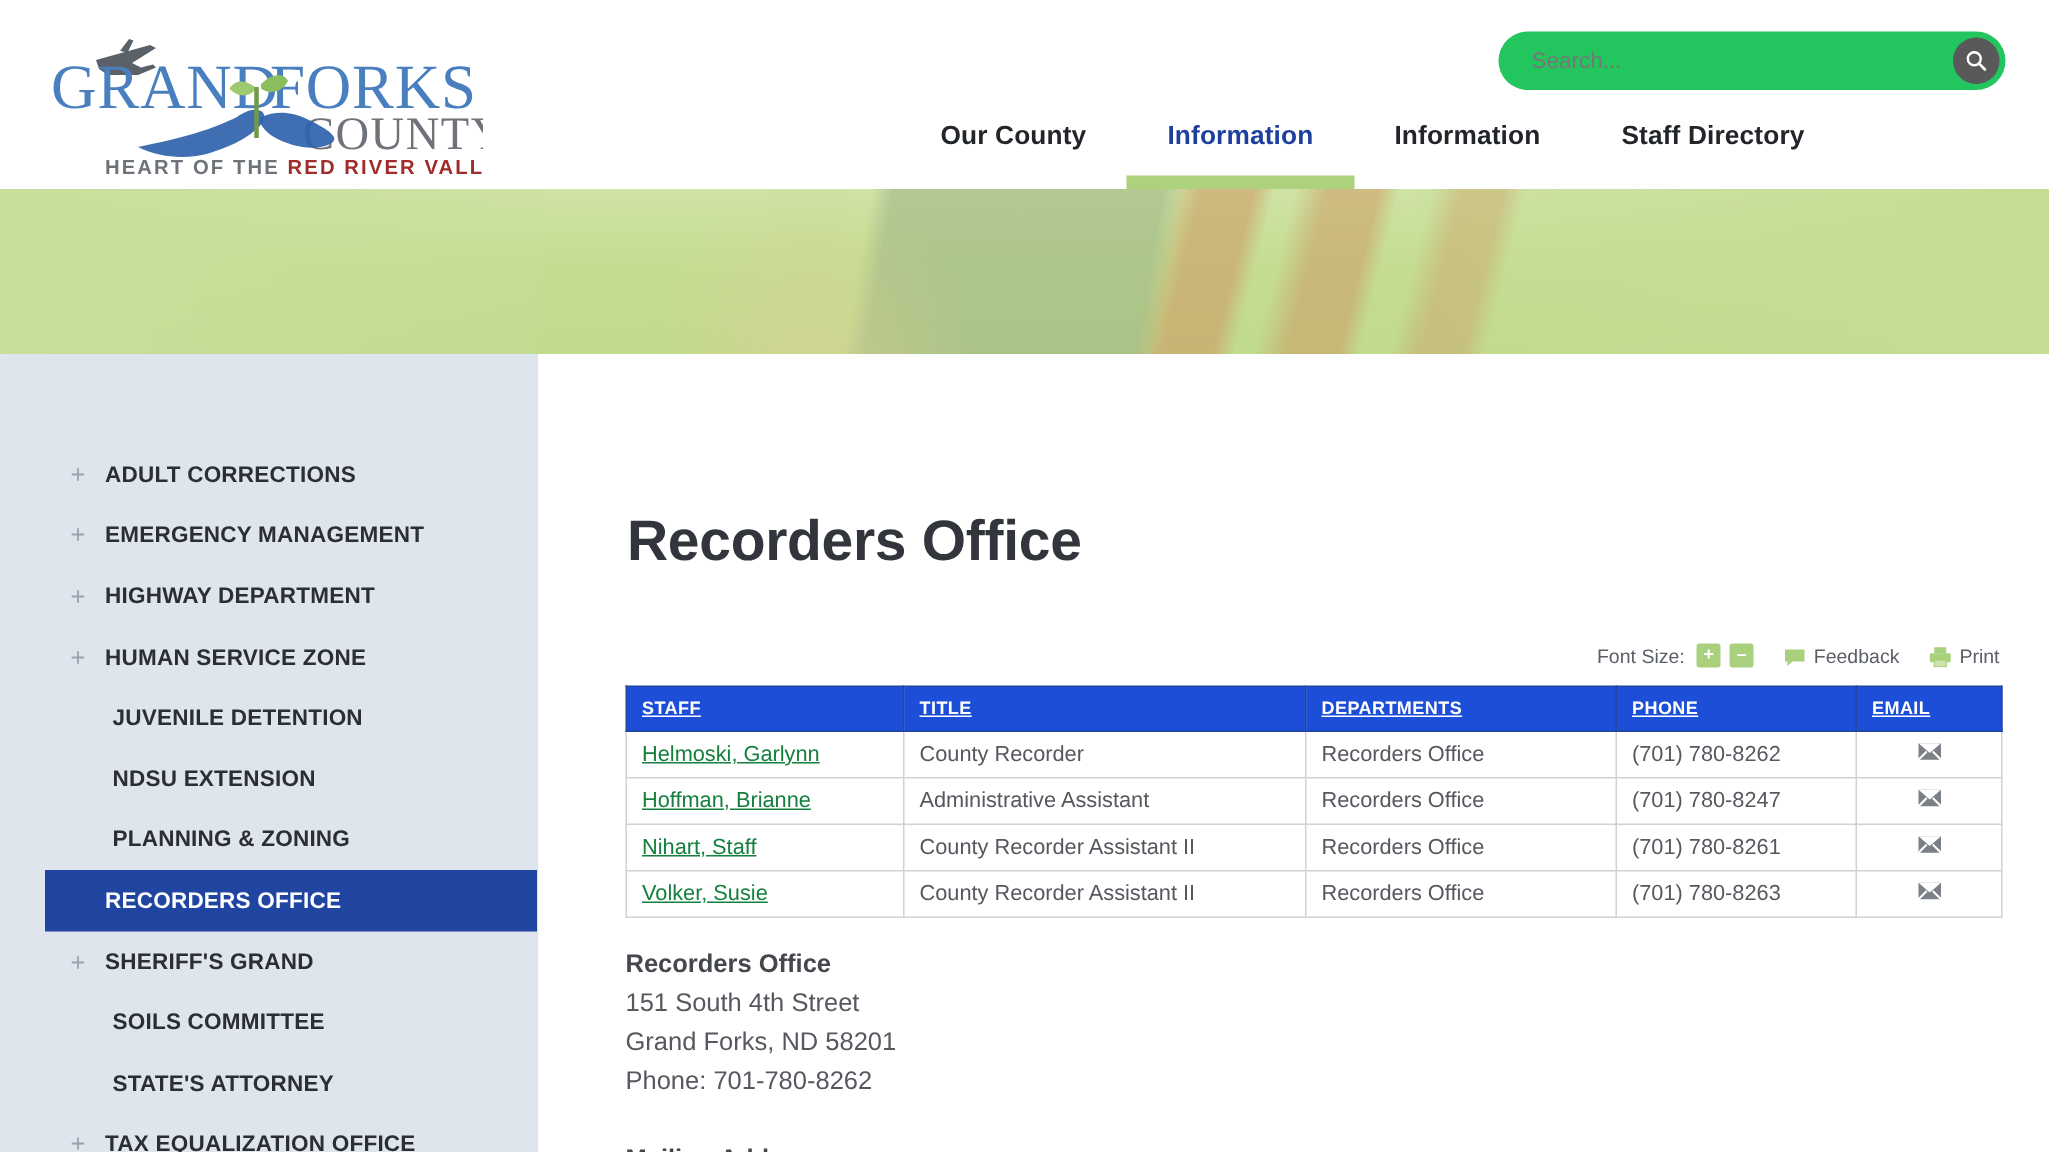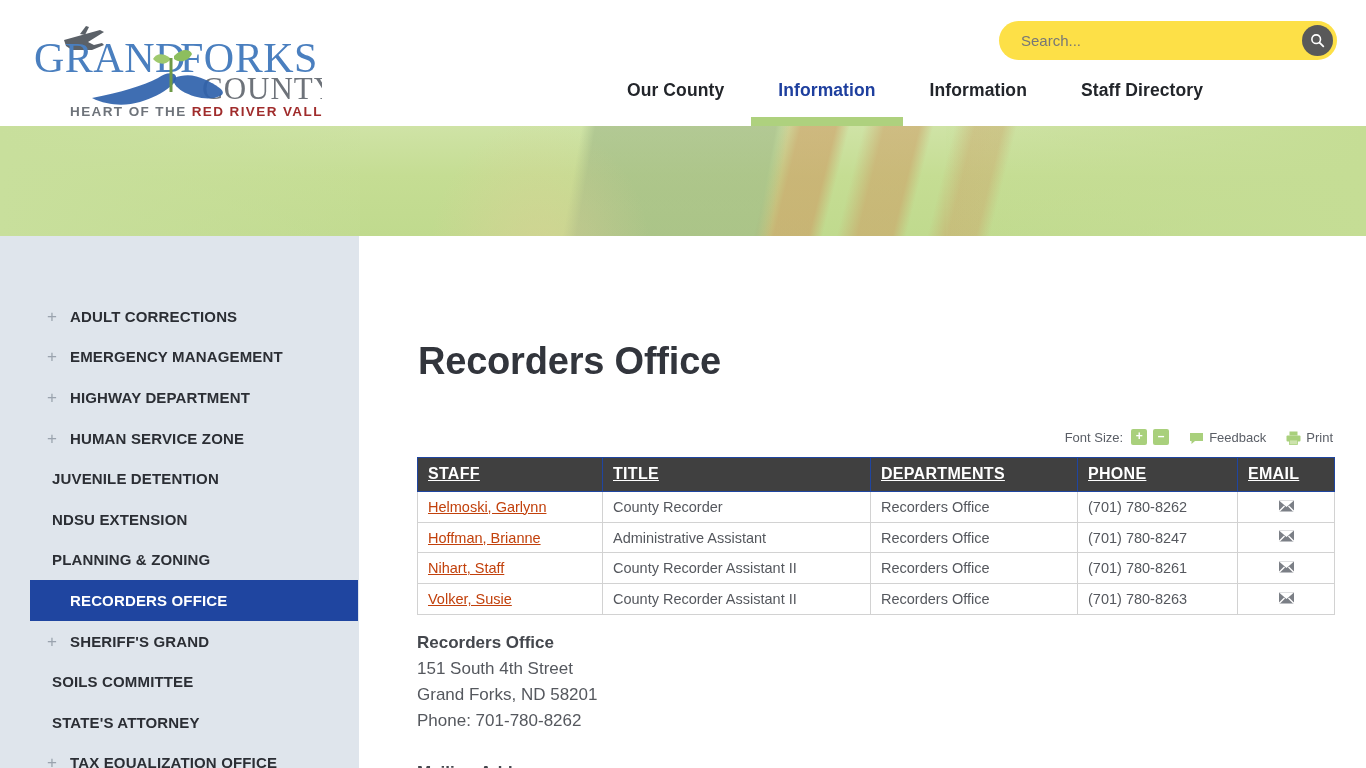--- a/index.html
+++ b/index.html
@@ -24,21 +24,21 @@
     left: 22px; top: 12px;
     width: 300px; height: 108px;
   }
   .logo svg { display: block; }
 
   
   .search-wrap {
     position: absolute;
     left: 999px; top: 21px;
     width: 338px; height: 39px;
-    background: #fde047;
+    background: #22c55e;
     border-radius: 20px;
   }
   .search-input {
     position: absolute;
     left: 0; top: 0;
     width: 300px; height: 39px;
     border: none;
     outline: none;
     background: transparent;
     padding-left: 22px;
@@ -144,21 +144,21 @@
     left: 0; top: 0;
     width: 359px; height: 532px;
     background: #dfe5ec;
     padding-top: 60px;
   }
   .side-item {
     position: relative;
     height: 40.6px;
     display: flex;
     align-items: center;
-    padding-left: 52px;
+    padding-left: 75px;
     cursor: pointer;
   }
   .side-item .plus {
     position: absolute;
     left: 48px;
     font-size: 17px;
     color: #9aa3ae;
     font-weight: 400;
     line-height: 1;
     margin-left: -1px;
@@ -229,39 +229,39 @@
 
   
   .staff-table {
     position: absolute;
     left: 58px; top: 221px;
     width: 917px;
     border-collapse: collapse;
     table-layout: fixed;
   }
   .staff-table th {
-    background: #404040;
+    background: #1d4ed8;
     color: #ffffff;
     text-align: left;
-    font-size: 16px;
+    font-size: 12px;
     font-weight: bold;
     padding: 7px 10px 8px 10px;
     letter-spacing: 0.3px;
     border: 1px solid #1f45a0;
   }
   .staff-table th span { text-decoration: underline; cursor: pointer; }
   .staff-table td {
     border: 1px solid #d2d2d2;
     padding: 6px 10px;
     font-size: 14.5px;
     color: #55585e;
     height: 28px;
   }
   .staff-table td a {
-    color: #c2410c;
+    color: #15803d;
     text-decoration: underline;
     cursor: pointer;
   }
   .col-staff { width: 185px; }
   .col-title { width: 268px; }
   .col-dept  { width: 207px; }
   .col-phone { width: 160px; }
   .col-email { width: 97px; }
   .email-cell { text-align: center; }
   .env-icon { display: inline-block; vertical-align: middle; cursor: pointer; }

